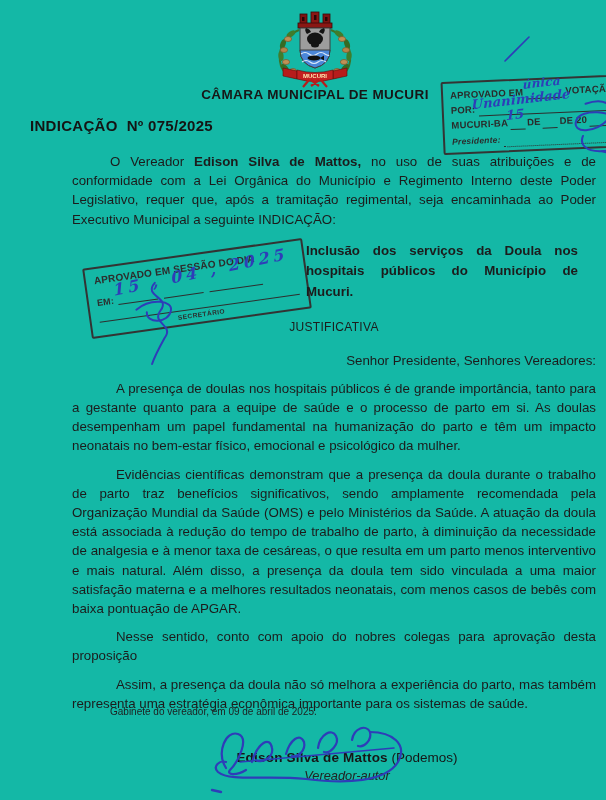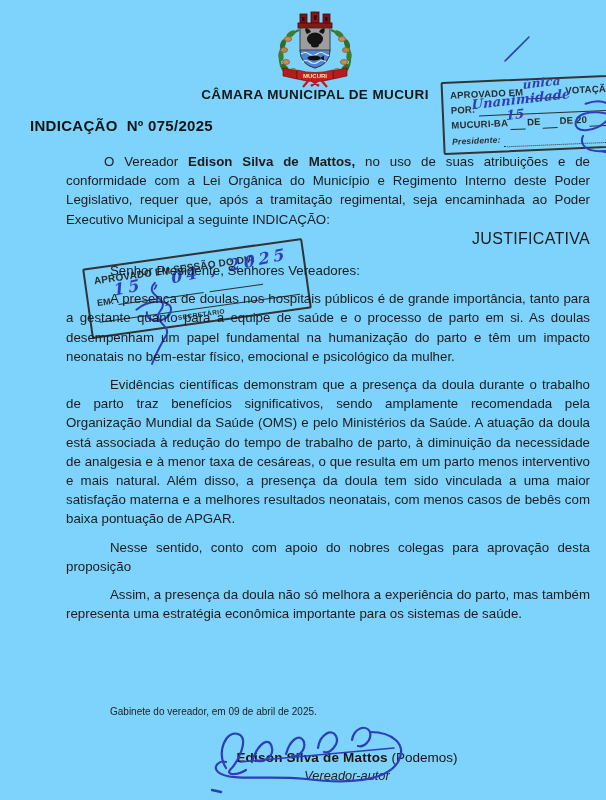--- a/index.html
+++ b/index.html
@@ -1,17 +1,17 @@
 <!DOCTYPE html>
 <html lang="pt"><head>
 <meta charset="utf-8">
 <style>
   html,body{margin:0;padding:0;background:#e8e8e8;}
   .page{
-    position:relative;width:606px;height:800px;background:#7dd3fc;
+    position:relative;width:606px;height:800px;background:#14b8a6;
     overflow:hidden;font-family:"Liberation Sans",sans-serif;color:#1e1e1e;
     margin:0 auto;
     text-decoration:underline;
   }
   
   .crest{position:absolute;left:271px;top:10px;width:88px;height:78px;}
   .org{
     position:absolute;left:30px;top:87px;width:570px;text-align:center;
     font-weight:bold;font-size:13.5px;letter-spacing:.4px;color:#171717;
   }
@@ -46,31 +46,31 @@
   .ss-role{font-size:6.5px;letter-spacing:.5px;margin:2px 0 0 78px;}
   
   .hand{
     position:absolute;font-family:"DejaVu Serif",serif;font-style:italic;
     color:#2e3db8;white-space:nowrap;transform:rotate(-4deg) skewX(-6deg);
   }
   .sig{position:absolute;pointer-events:none;}
   .sig path{fill:none;stroke:#2e3db8;stroke-linecap:round;stroke-linejoin:round;}
   
   .bodycol{
-    position:absolute;left:66px;top:152px;width:524px;
+    position:absolute;left:72px;top:152px;width:524px;
     font-size:13.3px;line-height:19.2px;text-align:justify;color:#1c1c1c;
   }
   .bodycol p{margin:0;}
   .intro{text-indent:38px;}
   .indication{
     font-weight:bold;width:272px;margin-left:234px !important;margin-top:12px !important;
     line-height:20.5px;text-align:justify;
   }
-  .justif-head{text-align:right;margin-top:0;font-size:16px;letter-spacing:.3px;}
-  .saluta{text-indent:44px;text-align:left;margin-top:13px !important;}
+  .justif-head{text-align:center;margin-top:16px;font-size:12px;letter-spacing:.3px;}
+  .saluta{text-indent:44px;text-align:right;margin-top:13px !important;}
   .para{text-indent:44px;margin-top:9px !important;}
   .gabinete{
     position:absolute;left:66px;top:706px;width:524px;margin:0;
     font-size:10px;text-indent:44px;
   }
   .sigblock{position:absolute;left:167px;top:750px;width:360px;text-align:center;}
   .signame{font-size:13.5px;color:#161616;}
   .signame b{letter-spacing:.2px;}
   .sigrole{font-style:italic;font-size:12.8px;margin-top:3px;color:#222;}
 </style>
@@ -194,20 +194,21 @@
     <span class="hand" style="left:26px;top:8px;font-size:16px;letter-spacing:4px;">15 , 04 , 2025</span>
     <svg class="sig" style="left:28px;top:16px;" width="90" height="90">
       <path d="M40,6 C26,18 54,22 42,34 C30,46 54,50 42,62 C36,70 30,78 26,86" stroke-width="2"></path>
       <path d="M18,30 C34,20 56,26 52,36 C48,48 26,46 28,34" stroke-width="2"></path>
     </svg>
   </div>
 
   <div class="bodycol">
     <p class="intro"><span>O Vereador </span><b>Edison Silva de Mattos,</b><span> no uso de suas atribuições e de conformidade com a Lei Orgânica do Município e Regimento Interno deste Poder Legislativo, requer que, após a tramitação regimental, seja encaminhada ao Poder Executivo Municipal a seguinte INDICAÇÃO:</span></p>
 
+    <p class="indication">Inclusão dos serviços da Doula nos hospitais públicos do Município de Mucuri.</p>
 
     <div class="justif-head">JUSTIFICATIVA</div>
 
     <p class="saluta">Senhor Presidente, Senhores Vereadores:</p>
 
     <p class="para">A presença de doulas nos hospitais públicos é de grande importância, tanto para a gestante quanto para a equipe de saúde e o processo de parto em si. As doulas desempenham um papel fundamental na humanização do parto e têm um impacto neonatais no bem-estar físico, emocional e psicológico da mulher.</p>
     <p class="para">Evidências científicas demonstram que a presença da doula durante o trabalho de parto traz benefícios significativos, sendo amplamente recomendada pela Organização Mundial da Saúde (OMS) e pelo Ministérios da Saúde. A atuação da doula está associada à redução do tempo de trabalho de parto, à diminuição da necessidade de analgesia e à menor taxa de cesáreas, o que resulta em um parto menos interventivo e mais natural. Além disso, a presença da doula tem sido vinculada a uma maior satisfação materna e a melhores resultados neonatais, com menos casos de bebês com baixa pontuação de APGAR.</p>
     <p class="para">Nesse sentido, conto com apoio do nobres colegas para aprovação desta proposição</p>
     <p class="para">Assim, a presença da doula não só melhora a experiência do parto, mas também representa uma estratégia econômica importante para os sistemas de saúde.</p>
   </div>

